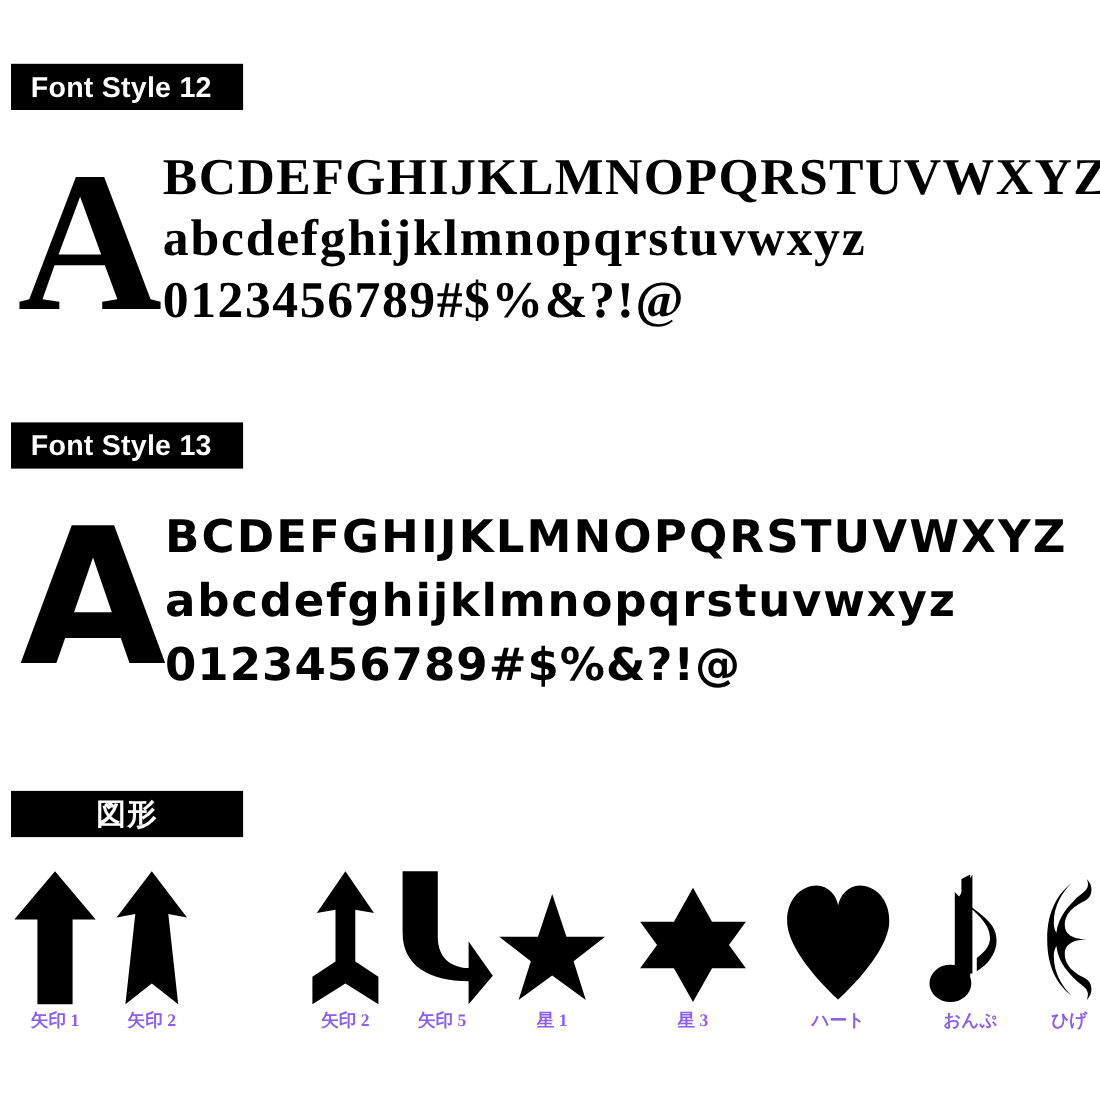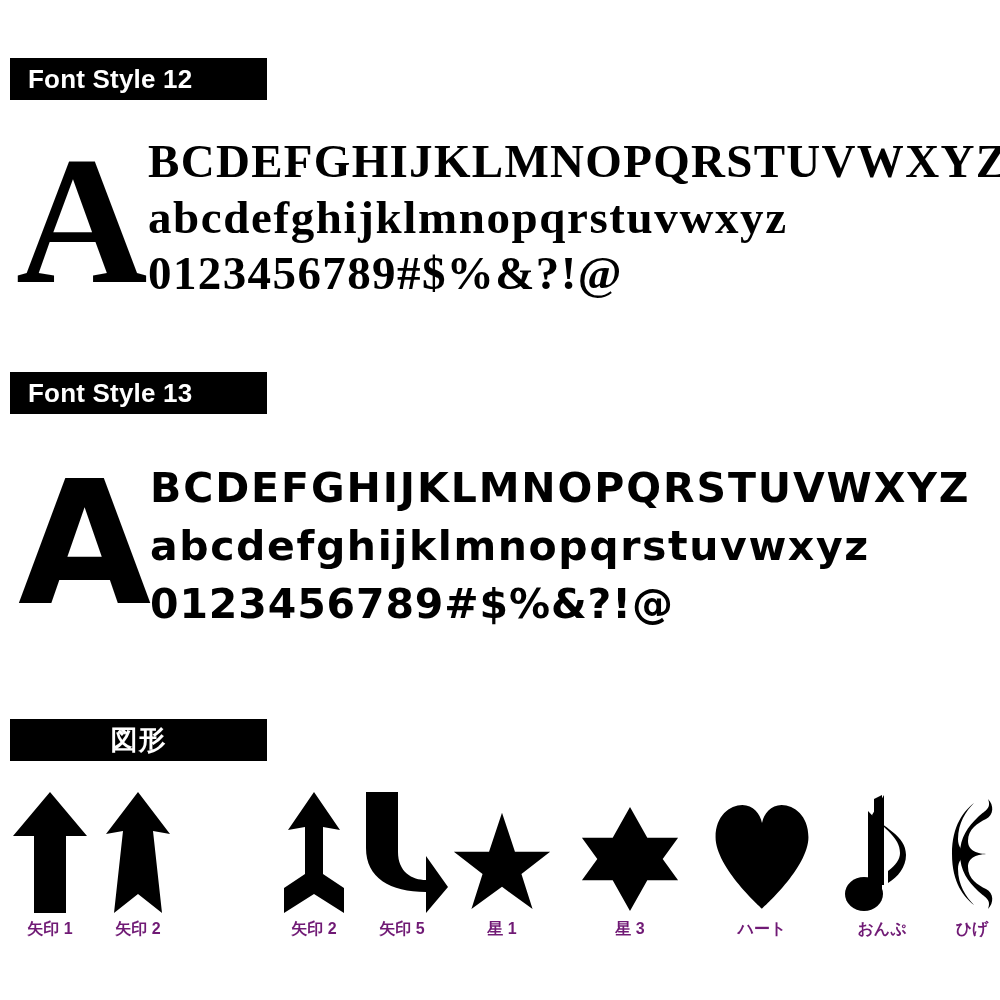--- a/index.html
+++ b/index.html
@@ -22,21 +22,21 @@
     left: 0; top: 0;
     width: 1000px;
     height: 1000px;
     background: #ffffff;
   }
 
   
   .banner {
     position: absolute;
     left: 10px;
-    width: 257px;
+    width: 211px;
     height: 42px;
     background: #000000;
     display: flex;
     align-items: center;
     box-sizing: border-box;
     text-align: right;
   }
   .banner.left-align { justify-content: flex-start; padding-left: 18px; }
   .banner.center-align { justify-content: center; padding-left: 0; }
   .banner-label {
@@ -134,24 +134,24 @@
   }
   .shape-art {
     height: 120px;
     display: flex;
     align-items: flex-end;
     justify-content: center;
   }
   .shape-art svg { display: block; }
   .shape-label {
     margin-top: 6px;
-    font-family: Liberation Sans, sans-serif;
+    font-family: Liberation Serif, serif;
     font-size: 16px;
     font-weight: 700;
-    color: #701a75;
+    color: #8b5cf6;
     line-height: 1;
     white-space: nowrap;
   }
 </style>
 </head>
 <body>
 
 <div class="sheet">
 
   <div class="banner left-align" style="top:58px;">
@@ -162,21 +162,21 @@
     <div class="specimen-inner">
       <div class="big-letter">A</div>
       <div class="charblock">
         <div class="charline l1" style="margin-top:10px;">BCDEFGHIJKLMNOPQRSTUVWXYZ</div>
         <div class="charline l2" style="margin-top:9px;">abcdefghijklmnopqrstuvwxyz</div>
         <div class="charline l3" style="margin-top:9px;">0123456789#$%&amp;?!@</div>
       </div>
     </div>
   </div>
 
-  <div class="banner left-align" style="top:372px;">
+  <div class="banner left-align" style="top:384px;">
     <span class="banner-label">Font Style 13</span>
   </div>
 
   <div class="specimen sans-spec" style="top:452px;height:170px;">
     <div class="specimen-inner">
       <div class="big-letter">A</div>
       <div class="charblock" style="left:150px;">
         <div class="charline l1" style="margin-top:16px;">BCDEFGHIJKLMNOPQRSTUVWXYZ</div>
         <div class="charline l2" style="margin-top:17px;">abcdefghijklmnopqrstuvwxyz</div>
         <div class="charline l3" style="margin-top:17px;">0123456789#$%&amp;?!@</div>

